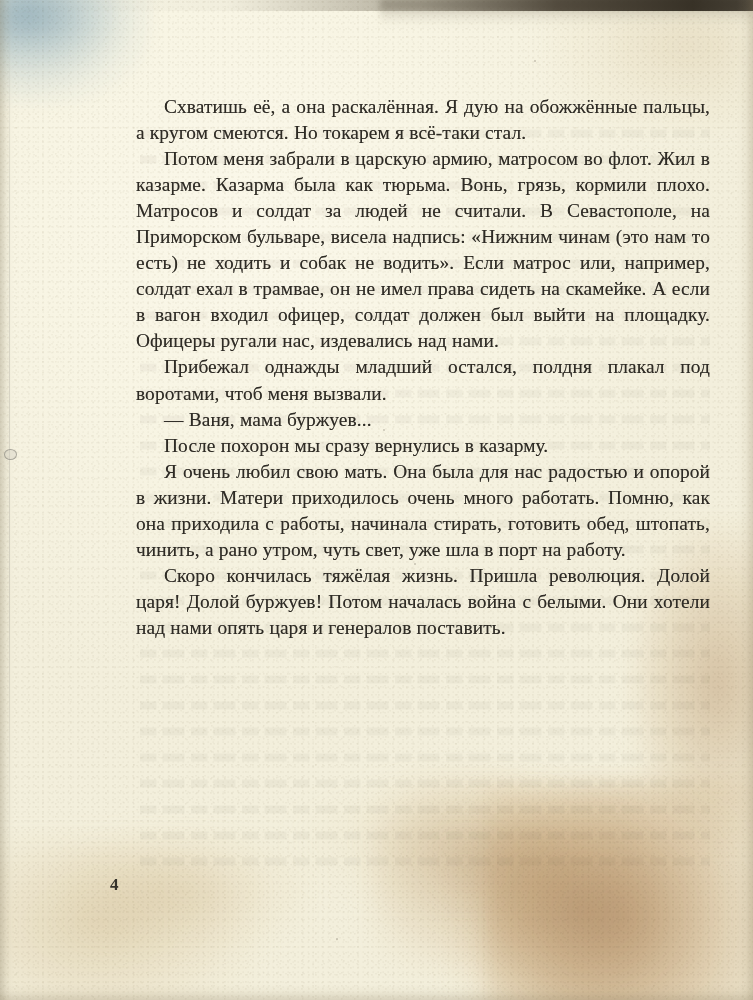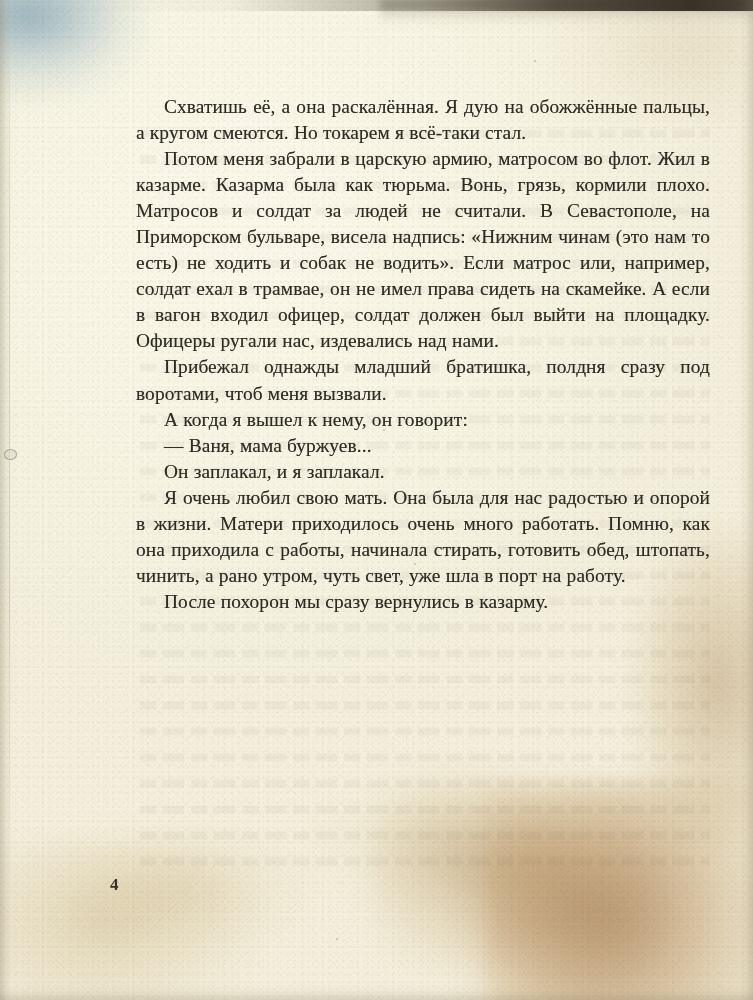--- a/index.html
+++ b/index.html
@@ -322,23 +322,22 @@
   <div class="staple-mark"></div>
 
   <span class="speck" style="left:534px; top:60px; width:2px; height:2px;"></span>
   <span class="speck" style="left:383px; top:429px; width:2px; height:2px;"></span>
   <span class="speck" style="left:414px; top:563px; width:2px; height:2px;"></span>
   <span class="speck" style="left:336px; top:938px; width:2px; height:2px;"></span>
 
   <div class="text-block">
     <p class="para">Схватишь её, а она раскалённая. Я дую на обожжённые пальцы, а кругом смеются. Но токарем я всё-таки стал.</p>
     <p class="para">Потом меня забрали в царскую армию, матросом во флот. Жил в казарме. Казарма была как тюрьма. Вонь, грязь, кормили плохо. Матросов и солдат за людей не считали. В Севастополе, на Приморском бульваре, висела надпись: «Нижним чинам (это нам то есть) не ходить и собак не водить». Если матрос или, например, солдат ехал в трамвае, он не имел права сидеть на скамейке. А если в вагон входил офицер, солдат должен был выйти на площадку. Офицеры ругали нас, издевались над нами.</p>
-    <p class="para">Прибежал однажды младший братишка, полдня сразу под воротами, чтоб меня вызвали.</p>
-    <p class="para">А когда я вышел к нему, он говорит:</p>
+    <p class="para">Прибежал однажды младший остался, полдня плакал под воротами, чтоб меня вызвали.</p>
     <p class="para">— Ваня, мама буржуев...</p>
-    <p class="para">Он заплакал, и я заплакал.</p>
+    <p class="para">После похорон мы сразу вернулись в казарму.</p>
     <p class="para">Я очень любил свою мать. Она была для нас радостью и опорой в жизни. Матери приходилось очень много работать. Помню, как она приходила с работы, начинала стирать, готовить обед, штопать, чинить, а рано утром, чуть свет, уже шла в порт на работу.</p>
-    <p class="para">После похорон мы сразу вернулись в казарму.</p>
+    <p class="para">Скоро кончилась тяжёлая жизнь. Пришла революция. Долой царя! Долой буржуев! Потом началась война с белыми. Они хотели над нами опять царя и генералов поставить.</p>
   </div>
 
   <div class="page-number">4</div>
 
 </div>
 
 </body></html>

